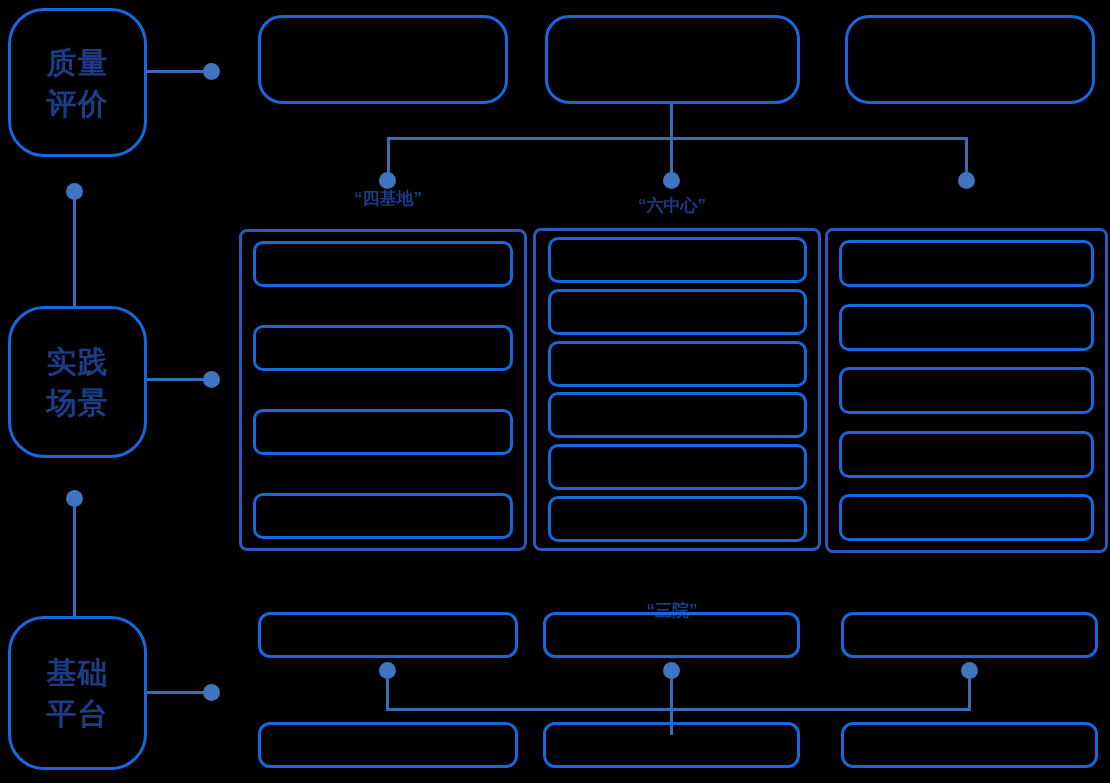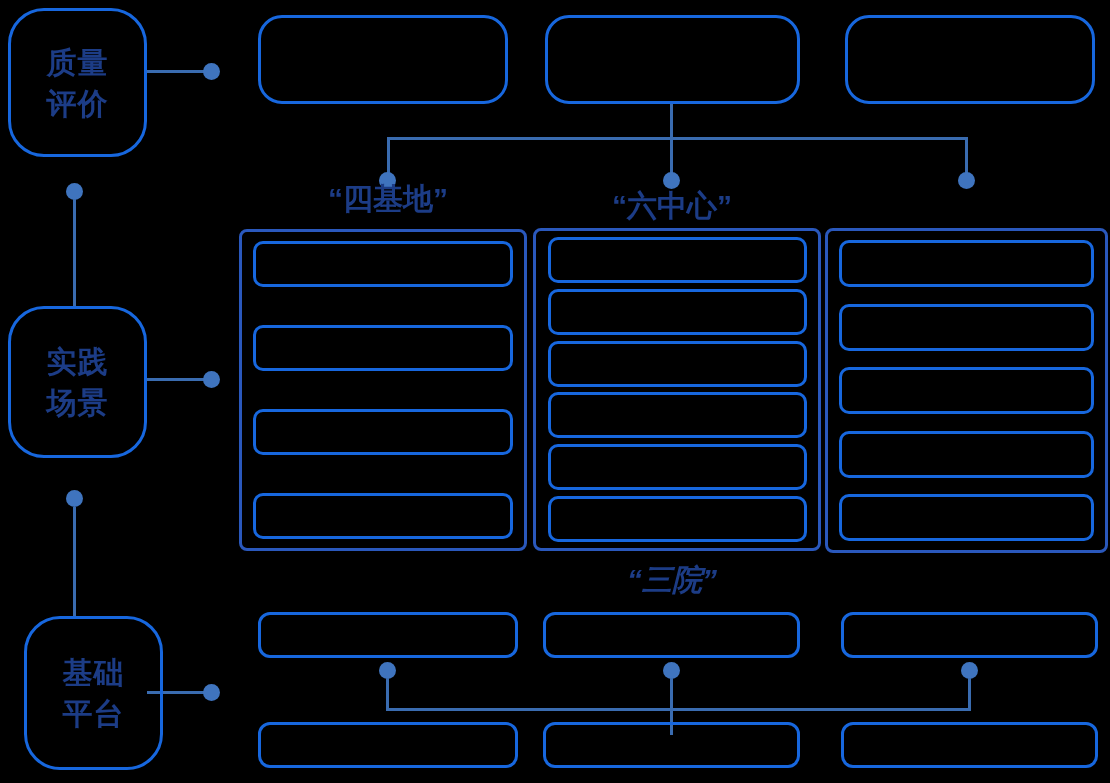--- a/index.html
+++ b/index.html
@@ -17,21 +17,21 @@
   .dot{position:absolute;width:17px;height:17px;border-radius:50%;background:var(--connector-dot);}
   .node{
     position:absolute;width:139px;box-sizing:border-box;
     border:3px solid var(--box-border);border-radius:36px;
     display:flex;flex-direction:column;align-items:center;justify-content:center;
     color:var(--label-text);font-size:30px;font-weight:700;line-height:41px;letter-spacing:1px;
   }
   .tbox{position:absolute;height:89px;box-sizing:border-box;border:3px solid var(--box-border);border-radius:24px;}
   .glabel{
     position:absolute;transform:translateX(-50%);white-space:nowrap;
-    color:var(--label-text);font-size:30px;font-weight:700;line-height:28px;
+    color:var(--label-text);font-size:17px;font-weight:700;line-height:28px;
   }
   .container{
     position:absolute;box-sizing:border-box;border:3px solid var(--container-border);border-radius:8px;
     display:flex;flex-direction:column;align-items:center;justify-content:space-between;
   }
   .cbox{box-sizing:border-box;border:3px solid var(--box-border);border-radius:10px;}
   #col-four-bases{left:239px;top:229px;width:288px;height:322px;padding:9px 0;}
   #col-four-bases .cbox{width:260px;height:46px;}
   #col-six-centers{left:533px;top:228px;width:288px;height:323px;padding:6px 0;}
   #col-six-centers .cbox{width:259px;height:46px;}
@@ -72,32 +72,32 @@
   <div class="line-h" style="left:387px;top:708px;width:583px;"></div>
 
   <div class="node" style="left:8px;top:8px;height:149px;">
     <span>质量</span>
     <span>评价</span>
   </div>
   <div class="node" style="left:8px;top:306px;height:152px;">
     <span>实践</span>
     <span>场景</span>
   </div>
-  <div class="node" style="left:8px;top:616px;height:154px;margin-left:16px;">
+  <div class="node" style="left:8px;top:616px;height:154px;">
     <span>基础</span>
     <span>平台</span>
   </div>
 
   <div class="tbox" style="left:258px;top:15px;width:250px;"></div>
   <div class="tbox" style="left:545px;top:15px;width:255px;"></div>
   <div class="tbox" style="left:845px;top:15px;width:250px;"></div>
 
   <div class="glabel" style="left:388px;top:185px;">“四基地”</div>
   <div class="glabel" style="left:672px;top:192px;">“六中心”</div>
-  <div class="glabel" style="left:672px;top:566px;font-style:italic;">“三院”</div>
+  <div class="glabel" style="left:672px;top:597px;">“三院”</div>
 
   <div class="container" id="col-four-bases">
     <div class="cbox"></div>
     <div class="cbox"></div>
     <div class="cbox"></div>
     <div class="cbox"></div>
   </div>
   <div class="container" id="col-six-centers">
     <div class="cbox"></div>
     <div class="cbox"></div>

